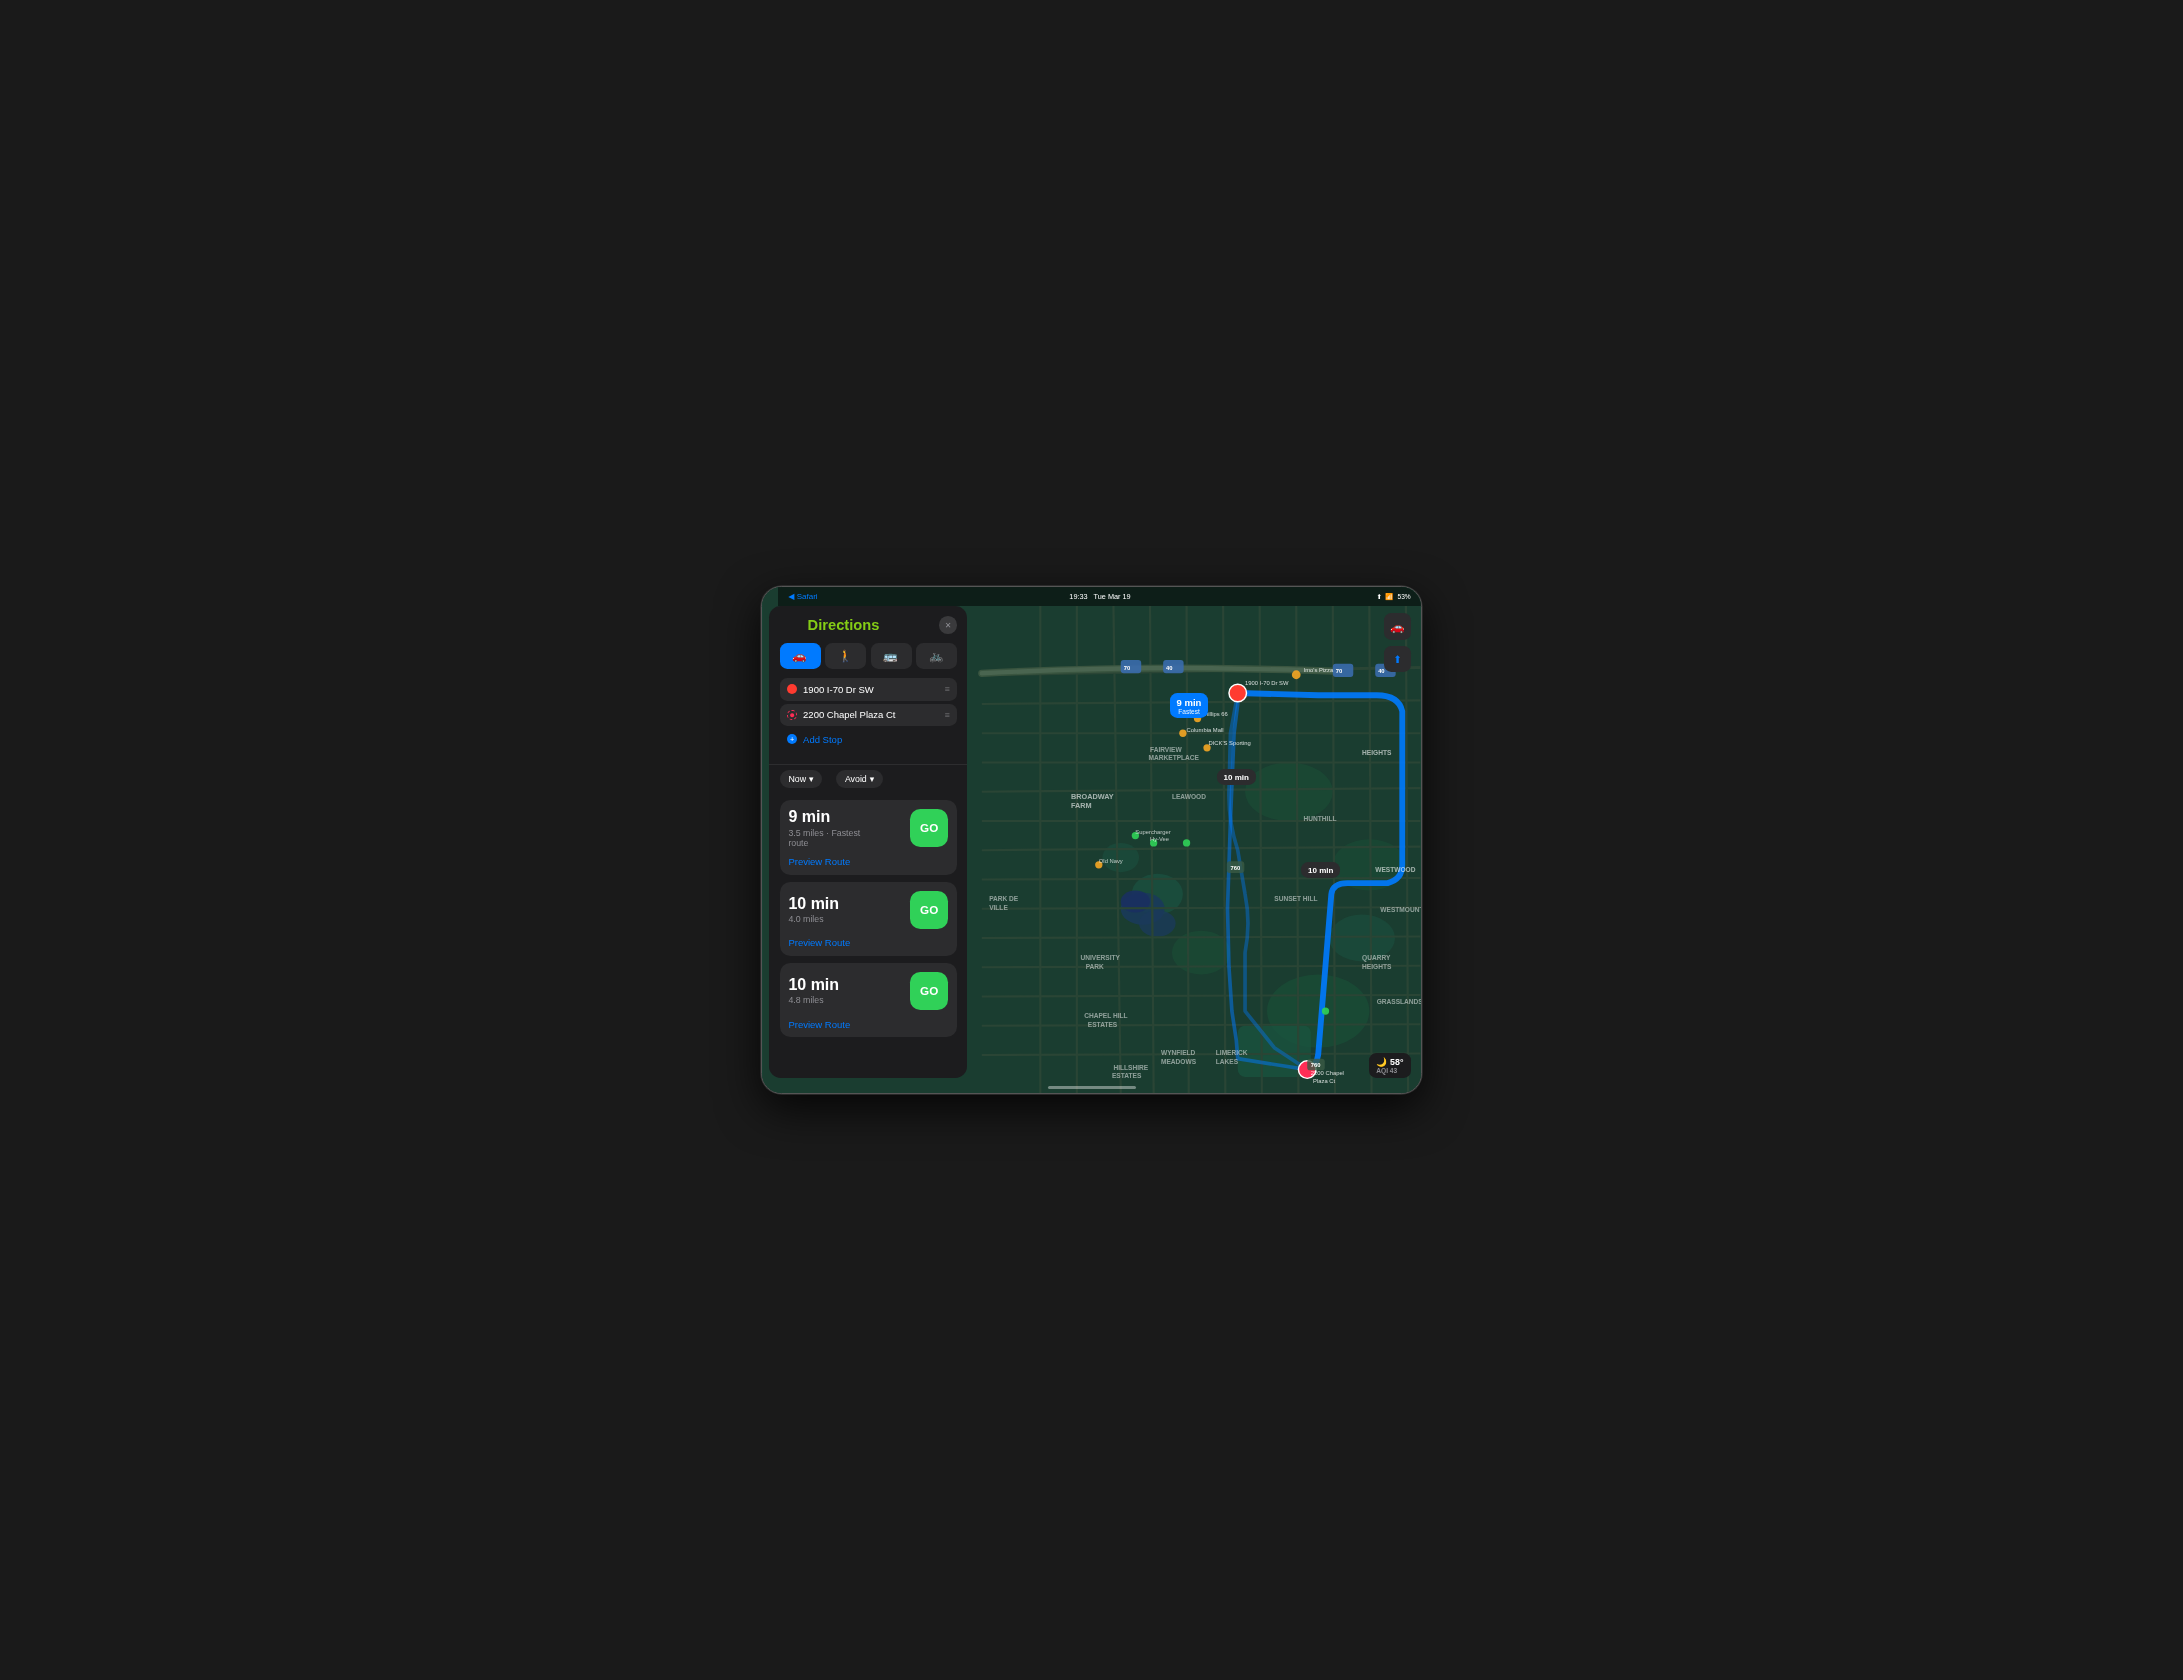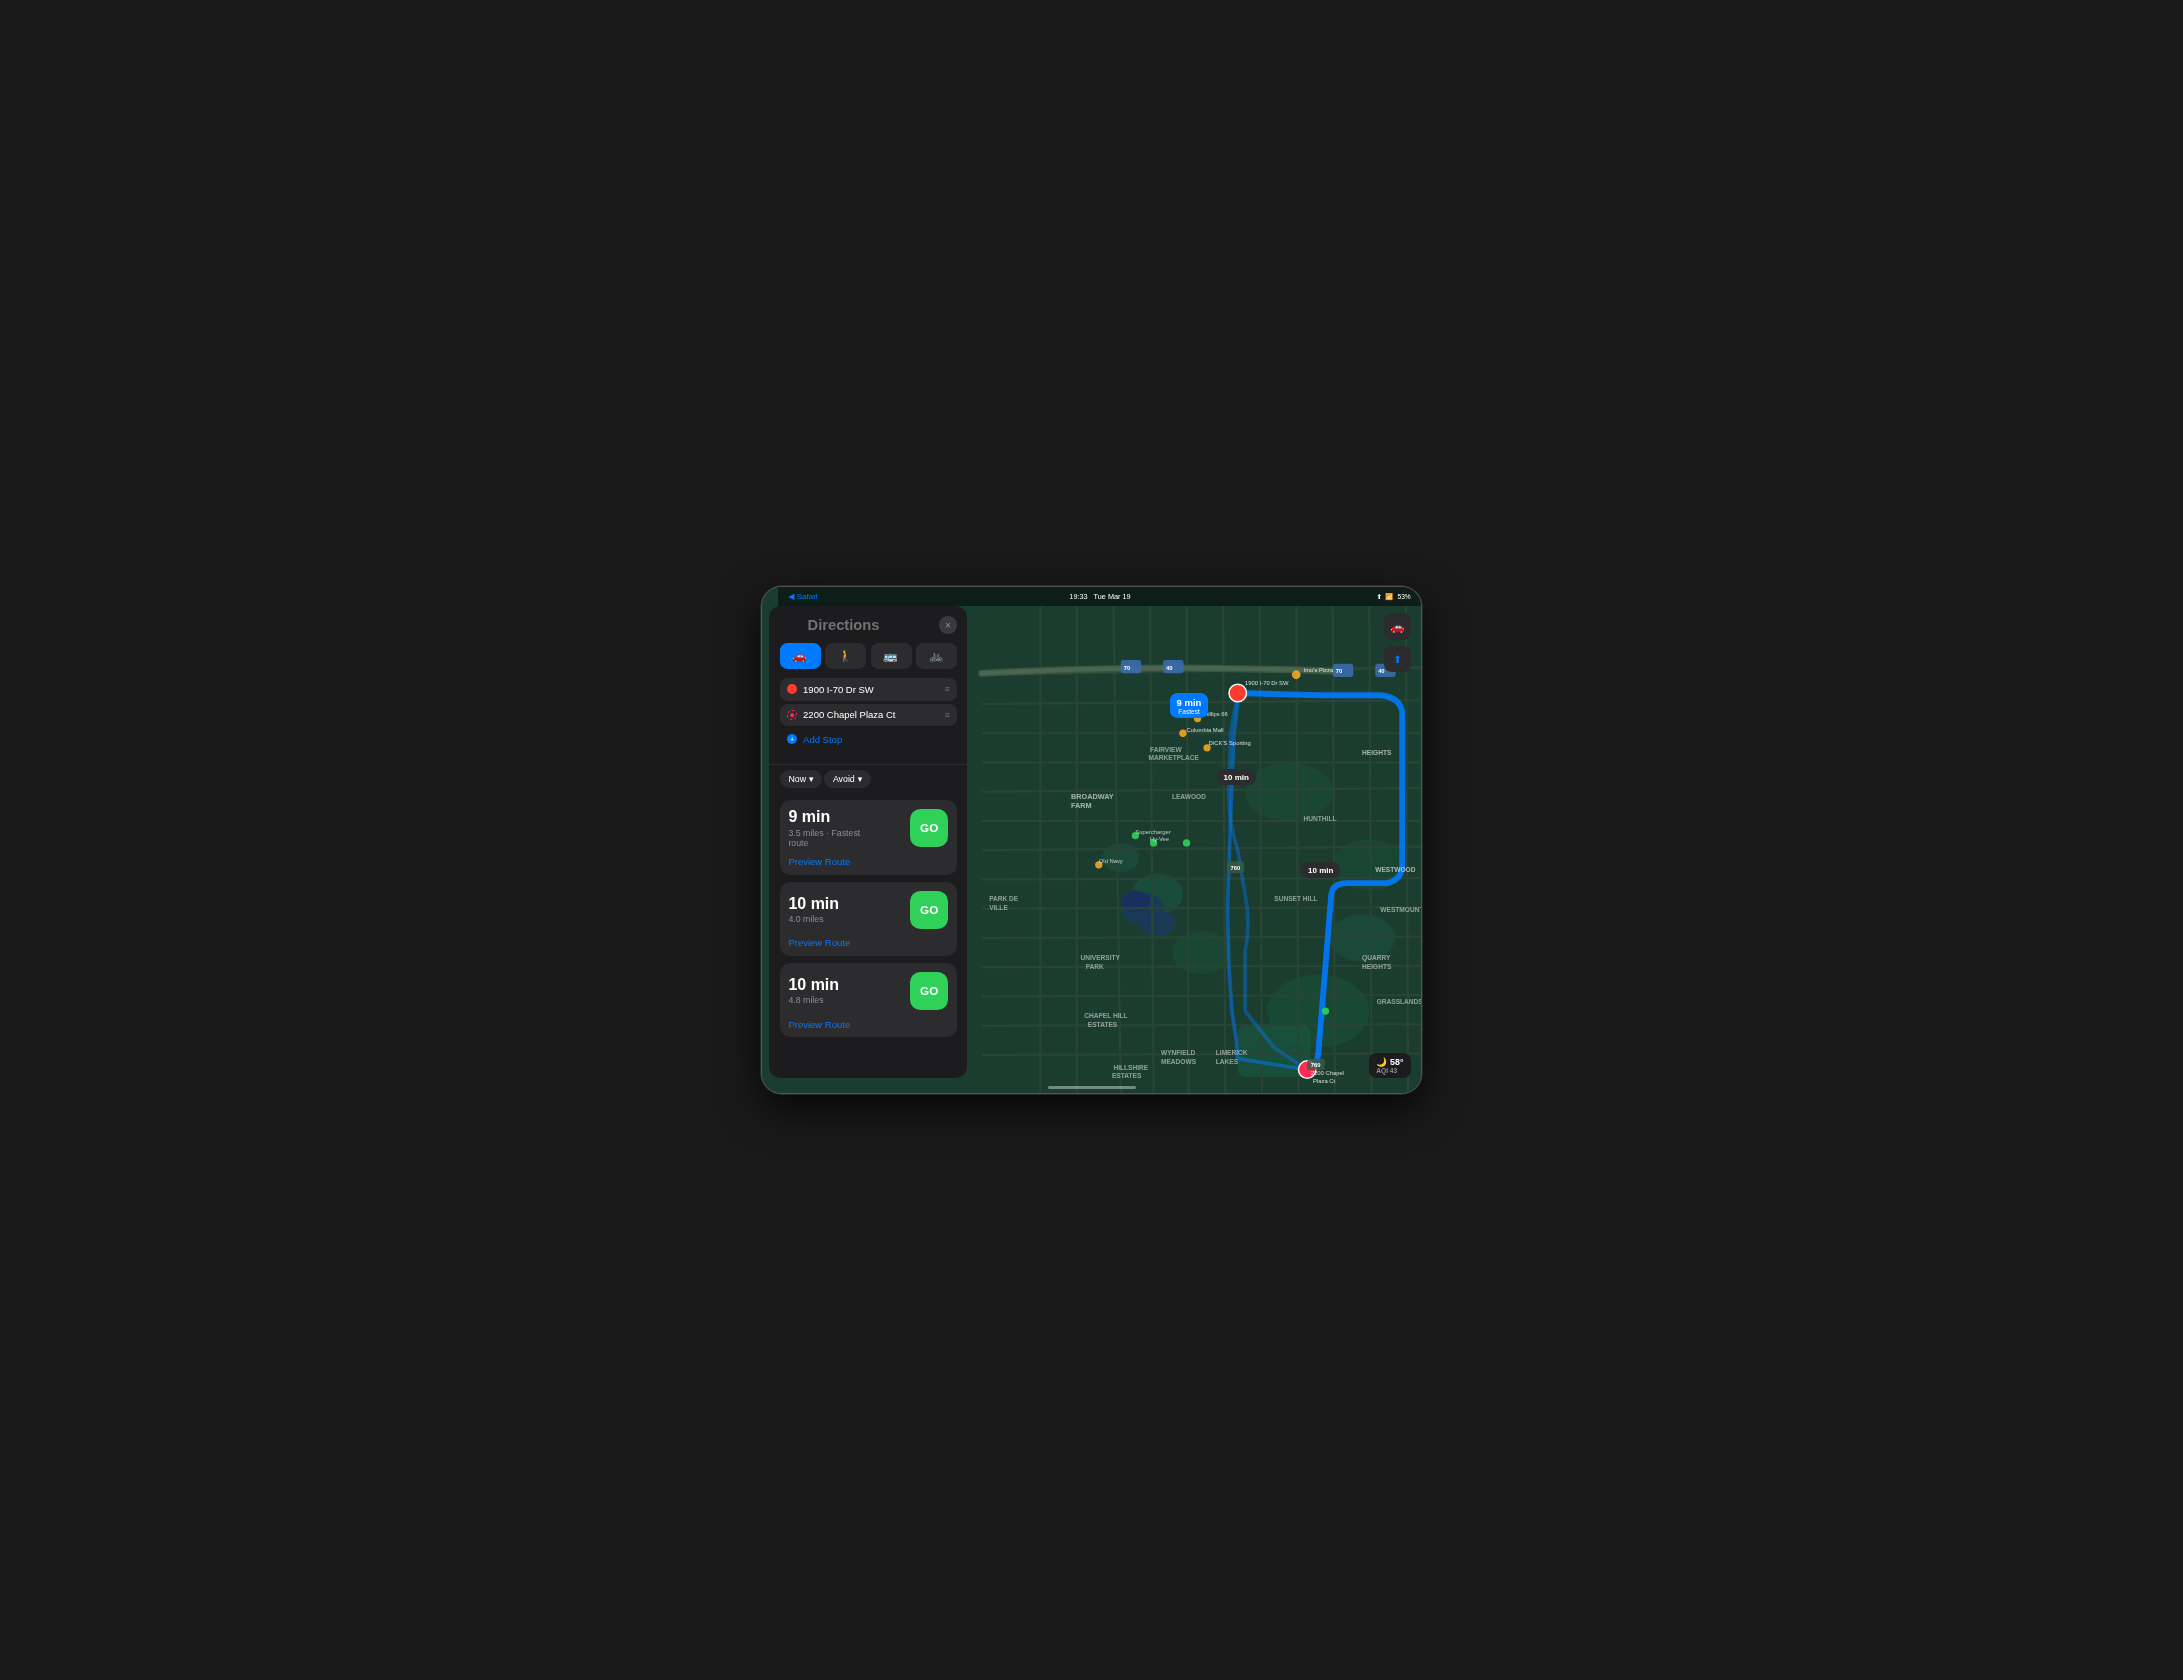--- a/index.html
+++ b/index.html
@@ -88,21 +88,21 @@
     .sidebar-title-row {
       display: flex;
       align-items: center;
       justify-content: space-between;
       margin-bottom: 8.8px;
     }
 
     .sidebar-title {
       font-size: 14.7px;
       font-weight: 700;
-      color: #737373;
+      color: #84cc16;
       padding-left: 28px;
     }
 
     .close-btn {
       width: 17.6px;
       height: 17.6px;
       background: #3a3a3c;
       border-radius: 50%;
       display: flex;
       align-items: center;
@@ -200,21 +200,21 @@
     }
 
     .add-stop-text {
       font-size: 9.5px;
       color: #007aff;
     }
 
     
     .options-row {
       display: flex;
-      gap: 2px;
+      gap: 14px;
       margin-bottom: 0;
       padding: 5.9px 10.3px;
     }
 
     .option-pill {
       background: #2c2c2e;
       border-radius: 14.7px;
       padding: 3.7px 8.8px;
       font-size: 8.8px;
       color: white;

